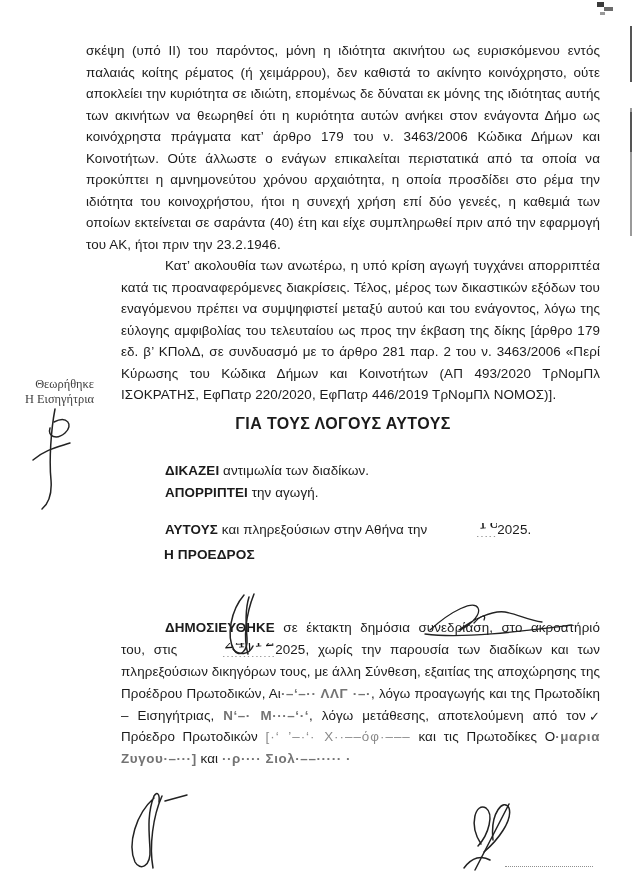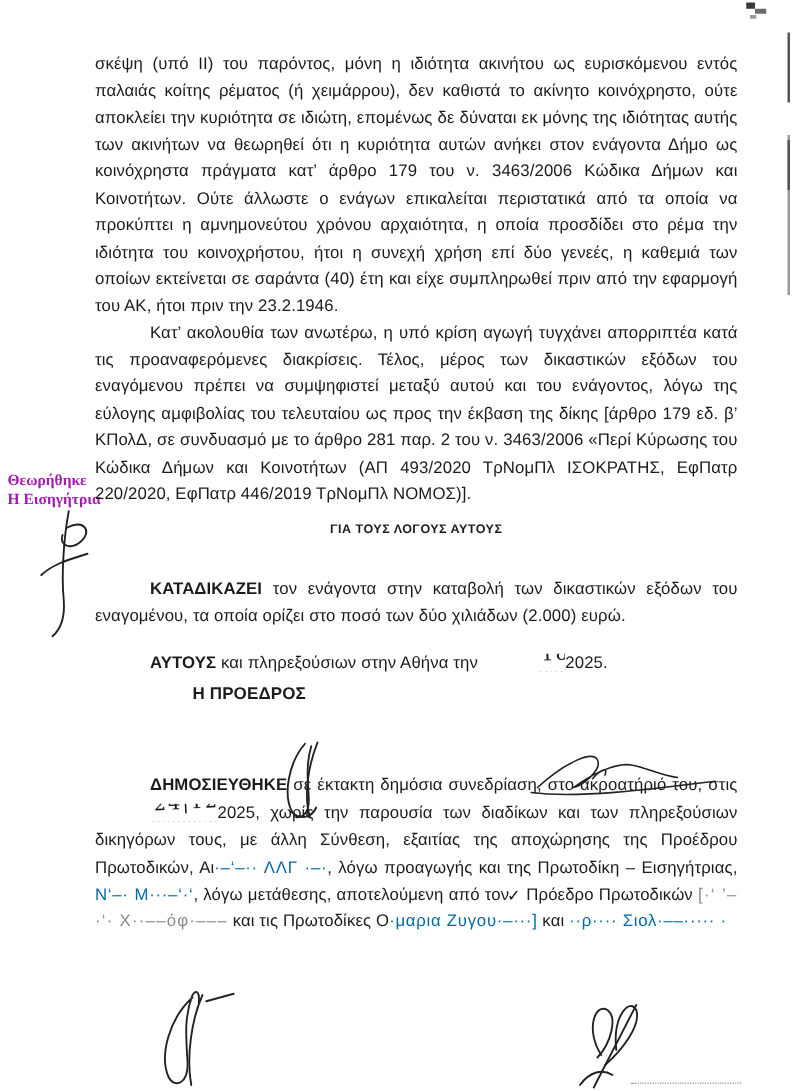--- a/index.html
+++ b/index.html
@@ -7,29 +7,29 @@
     position:relative;
     width:635px;height:873px;
     background:#ffffff;
     overflow:hidden;
     font-family:"Liberation Sans","DejaVu Sans",sans-serif;
     color:#1b1b1b;
     -webkit-font-smoothing:antialiased;
   }
   
   .main-col{
-    position:absolute;left:76px;top:40px;width:514px;
+    position:absolute;left:86px;top:40px;width:514px;
     font-size:13.4px;line-height:21.5px;text-align:justify;
     letter-spacing:0.1px;
   }
   p{margin:0;}
-  .indent{text-indent:44px;}
+  .indent{text-indent:44px;margin-left:35px;}
   b,.b{font-weight:bold;}
   .heading{
-    text-align:center;font-weight:bold;font-size:10px;
+    text-align:center;font-weight:bold;font-size:16px;
     margin-top:7px;margin-bottom:26px;letter-spacing:0.4px;
     text-indent:0;
   }
   .rulings p{line-height:22.4px;}
   .decision-line{margin-top:14px;line-height:22px;}
   .dots{
     display:inline-block;overflow:hidden;white-space:nowrap;
     position:relative;height:1.05em;vertical-align:-3px;
     letter-spacing:-1px;color:#2a2a2a;
   }
@@ -42,34 +42,34 @@
     transform:rotate(-3deg);letter-spacing:1.5px;line-height:1;
   }
   .sig-labels{
     display:flex;justify-content:space-between;
     font-weight:bold;font-size:13.6px;margin-top:3px;
     padding-left:78px;padding-right:30px;text-indent:0;
   }
   .sig-spacer{height:52px;}
   .pub-para{line-height:21.8px;}
   .faded{
-    color:#0369a1;filter:blur(0.45px);letter-spacing:0.6px;
+    color:#737373;filter:blur(0.45px);letter-spacing:0.6px;font-weight:bold;
   }
   .faded-dark{
     color:#8a8a8a;filter:blur(0.5px);letter-spacing:1px;
   }
   .check{
     font-size:13px;color:#222;position:relative;top:1px;margin-left:-2px;
   }
   
   .margin-note{
     position:absolute;left:6px;top:377px;width:88px;
     font-family:"Liberation Serif","DejaVu Serif",serif;
-    font-weight:bold;font-size:12.4px;line-height:14.5px;
-    text-align:left;color:#a21caf;
+    font-weight:normal;font-size:12.4px;line-height:14.5px;
+    text-align:right;color:#404040;
   }
   .sig{position:absolute;}
   .sig svg path{fill:none;stroke:#222;stroke-width:1.5;stroke-linecap:round;stroke-linejoin:round;}
   .sig-thin svg path{stroke-width:1.3;}
   
   .edge-line{position:absolute;width:2px;background:#555;}
   .edge-line.light{background:#9a9a9a;width:1.5px;}
   .artifact{position:absolute;background:#3a3a3a;}
   .dotted-faint{
     position:absolute;border-top:1px dotted #8f8f8f;height:0;
@@ -101,21 +101,22 @@
   </div>
 
   <div class="main-col">
 
     <p class="body-para">σκέψη (υπό ΙΙ) του παρόντος, μόνη η ιδιότητα ακινήτου ως ευρισκόμενου εντός παλαιάς κοίτης ρέματος (ή χειμάρρου), δεν καθιστά το ακίνητο κοινόχρηστο, ούτε αποκλείει την κυριότητα σε ιδιώτη, επομένως δε δύναται εκ μόνης της ιδιότητας αυτής των ακινήτων να θεωρηθεί ότι η κυριότητα αυτών ανήκει στον ενάγοντα Δήμο ως κοινόχρηστα πράγματα κατ’ άρθρο 179 του ν. 3463/2006 Κώδικα Δήμων και Κοινοτήτων. Ούτε άλλωστε ο ενάγων επικαλείται περιστατικά από τα οποία να προκύπτει η αμνημονεύτου χρόνου αρχαιότητα, η οποία προσδίδει στο ρέμα την ιδιότητα του κοινοχρήστου, ήτοι η συνεχή χρήση επί δύο γενεές, η καθεμιά των οποίων εκτείνεται σε σαράντα (40) έτη και είχε συμπληρωθεί πριν από την εφαρμογή του ΑΚ, ήτοι πριν την 23.2.1946.</p>
     <p class="body-para indent">Κατ’ ακολουθία των ανωτέρω, η υπό κρίση αγωγή τυγχάνει απορριπτέα κατά τις προαναφερόμενες διακρίσεις. Τέλος, μέρος των δικαστικών εξόδων του εναγόμενου πρέπει να συμψηφιστεί μεταξύ αυτού και του ενάγοντος, λόγω της εύλογης αμφιβολίας του τελευταίου ως προς την έκβαση της δίκης [άρθρο 179 εδ. β’ ΚΠολΔ, σε συνδυασμό με το άρθρο 281 παρ. 2 του ν. 3463/2006 «Περί Κύρωσης του Κώδικα Δήμων και Κοινοτήτων (ΑΠ 493/2020 ΤρΝομΠλ ΙΣΟΚΡΑΤΗΣ, ΕφΠατρ 220/2020, ΕφΠατρ 446/2019 ΤρΝομΠλ ΝΟΜΟΣ)].</p>
 
     <p class="heading">ΓΙΑ ΤΟΥΣ ΛΟΓΟΥΣ ΑΥΤΟΥΣ</p>
 
     <div class="rulings">
-      <p class="indent"><b>ΚΑΤΑΔΙΚΑΖΕΙ</b><span> τον ενάγοντα στην καταβολή των δικαστικών εξόδων του εναγομένου, τα οποία ορίζει στο ποσό των δύο χιλιάδων (2.000) ευρώ.</span></p>
+      <p class="indent"><b>ΔΙΚΑΖΕΙ</b><span> αντιμωλία των διαδίκων.</span></p>
+      <p class="indent"><b>ΑΠΟΡΡΙΠΤΕΙ</b><span> την αγωγή.</span></p>
     </div>
 
     <p class="indent decision-line">
       <b>ΑΥΤΟΥΣ</b><span> και πληρεξούσιων στην Αθήνα την </span><span class="dots dots-1"><span>………………………</span><span class="hand">18η|12|</span></span><span>2025.</span>
     </p>
 
     <div class="sig-labels">
       <span>Η  ΠΡΟΕΔΡΟΣ</span>
     </div>
 

